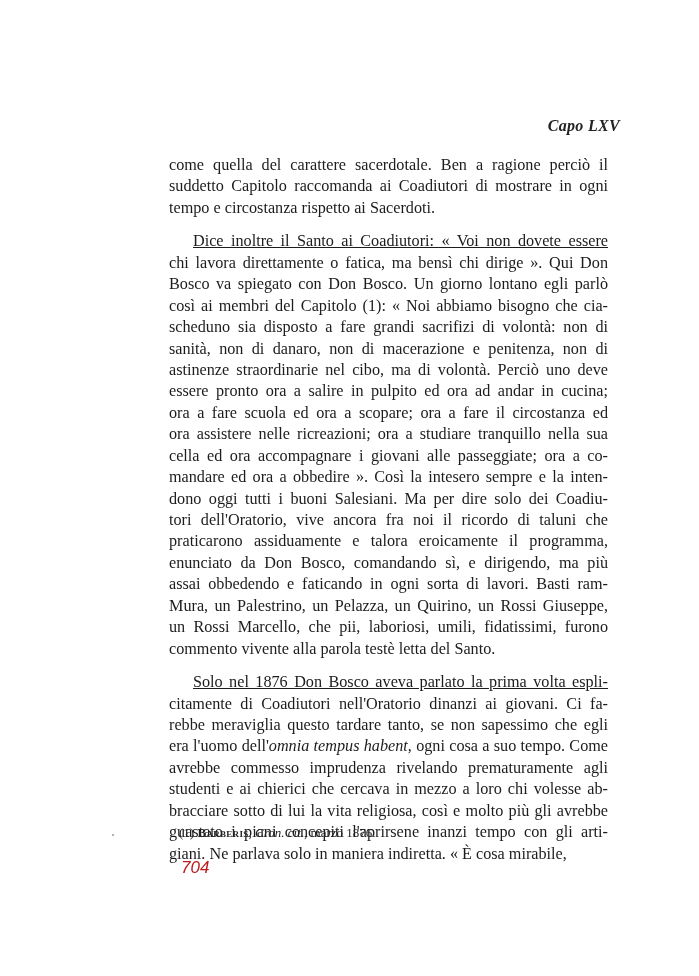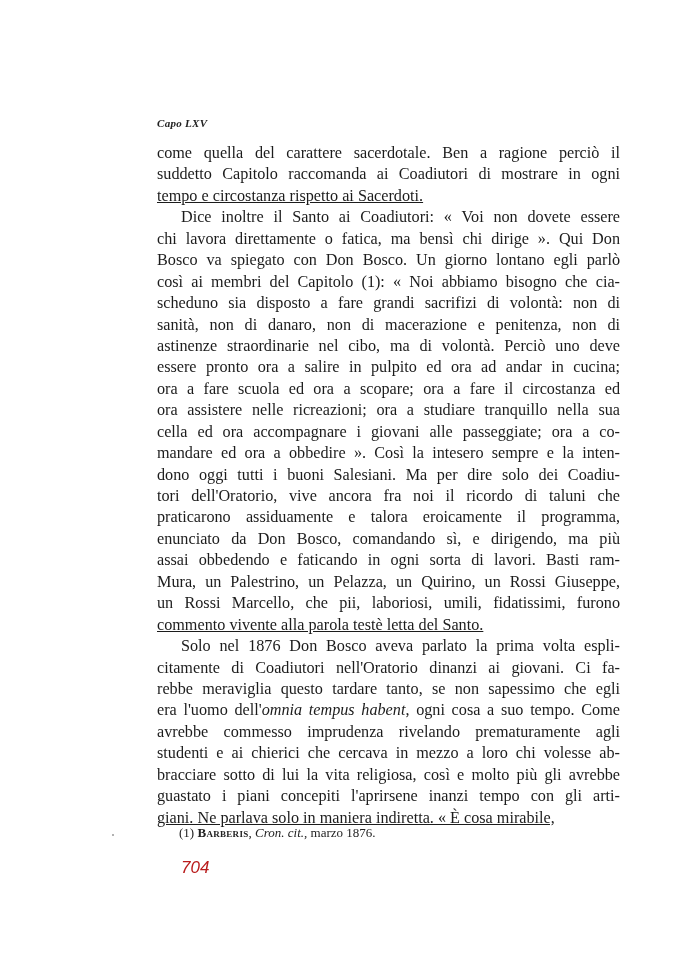--- a/index.html
+++ b/index.html
@@ -4,32 +4,32 @@
 <style>
   html, body { margin: 0; padding: 0; background: #ffffff; }
   body { width: 699px; height: 976px; position: relative; overflow: hidden; }
   .page {
     position: absolute; left: 0; top: 0; width: 699px; height: 976px;
     background: #ffffff; color: #1a1a1a;
     font-family: "DejaVu Serif", "Liberation Serif", serif;
   }
   .running-head {
     position: absolute; top: 117px; left: 157px; width: 463px;
-    text-align: left; font-style: italic; font-size: 11px; letter-spacing: 0.3px;
+    text-align: right; font-style: italic; font-size: 16px; letter-spacing: 0.3px;
     font-family: "Liberation Serif", serif; font-weight: bold; color: #222;
   }
   .body-text {
     position: absolute; top: 143px; left: 157px; width: 463px;
     font-family: "Liberation Serif", serif; font-size: 16.2px; line-height: 21.45px;
     text-align: justify; color: #1c1c1c;
   }
-  .body-text p { margin: 0; }
+  .body-text p { margin: 12px; }
   .line { display: block; text-align: justify; text-align-last: justify; white-space: nowrap; overflow: visible; height: 21.45px; }
-  .line.last { text-align-last: left; text-decoration: underline; }
-  .line.indent { padding-left: 24px; }
+  .line.last { text-align-last: left; }
+  .line.indent { padding-left: 24px; text-decoration: underline; }
   .footnote {
     position: absolute; top: 825px; left: 179px;
     font-family: "Liberation Serif", serif; font-size: 13px; color: #222;
   }
   .footnote .sc { font-variant: small-caps; font-weight: bold; letter-spacing: 0.3px; }
   .page-number {
     position: absolute; top: 858px; left: 181px;
     font-family: Liberation Sans, sans-serif; font-style: italic; font-size: 17px; color: #b91c1c;
   }
   .artifact-dot { position: absolute; left: 112px; top: 834px; width: 2px; height: 2px; background: #999; border-radius: 1px; }

